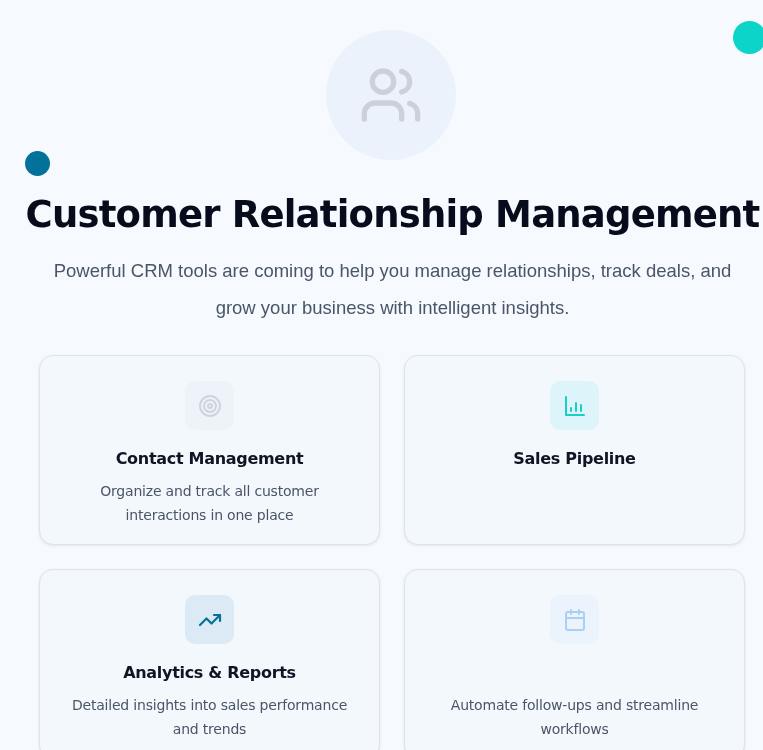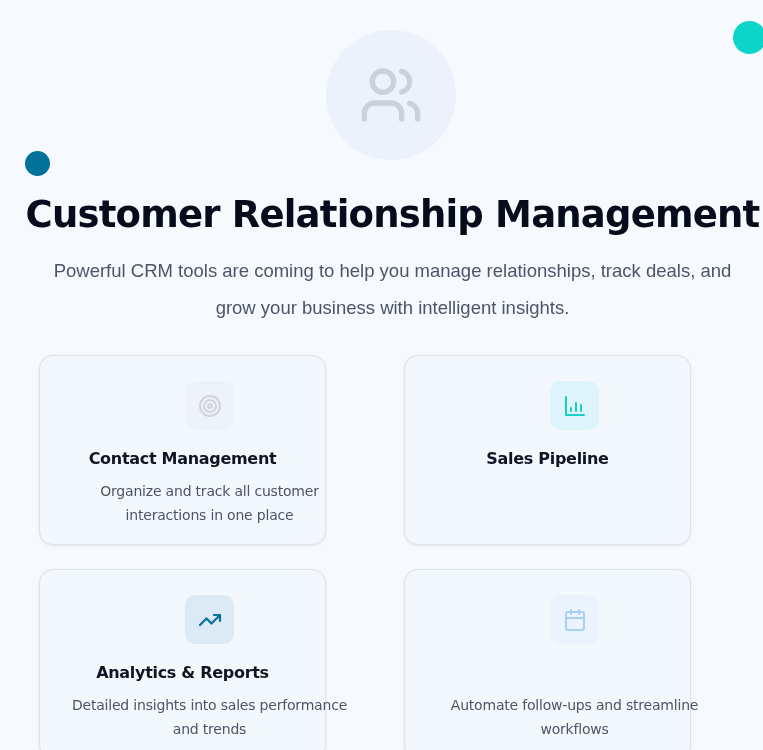--- a/index.html
+++ b/index.html
@@ -23,21 +23,21 @@
       position: absolute; left: 0; top: 193px; width: 763px;
       text-align: center; font-size: 37px; font-weight: 700; color: #070c1c;
       font-family: "DejaVu Sans", sans-serif; letter-spacing: -0.8px;
     }
     .subtitle {
       position: absolute; left: 40px; top: 252px; width: 683px;
       text-align: center; font-size: 18.5px; line-height: 37px; color: #4a5568;
       font-family: "Liberation Sans", sans-serif;
     }
     .card {
-      position: absolute; width: 287px; height: 190px;
+      position: absolute; width: 341px; height: 190px;
       background: #f3f8fd; border: 1.5px solid #dde3ea; border-radius: 14px;
       box-shadow: 0 1px 3px rgba(0,0,0,0.08);
       text-align: center;
     }
     .card-icon {
       position: absolute; left: 145px; top: 25px;
       width: 49px; height: 49px; border-radius: 10px;
       display: flex; align-items: center; justify-content: center;
     }
     .card-title {

